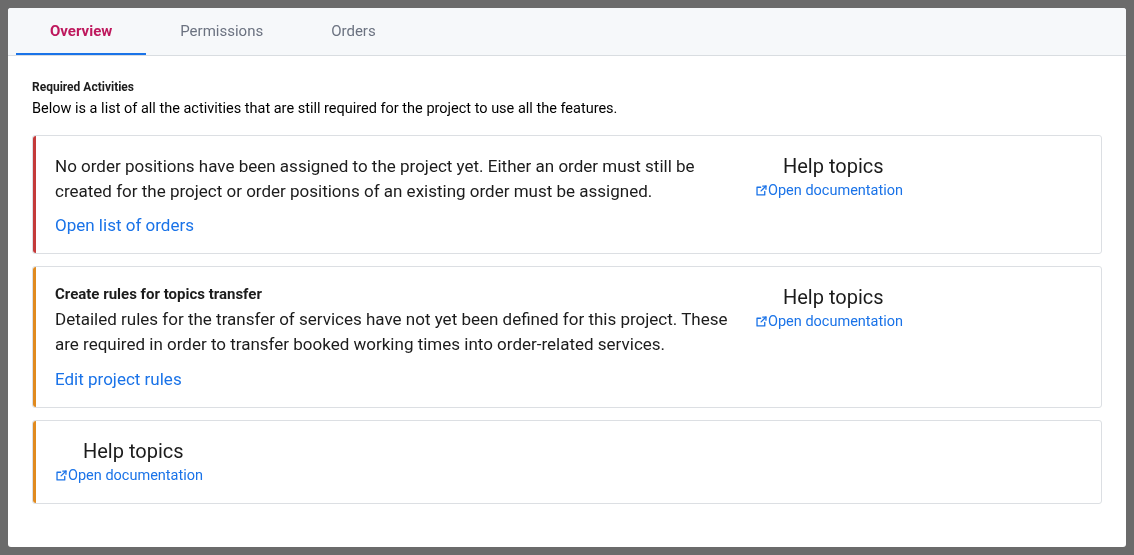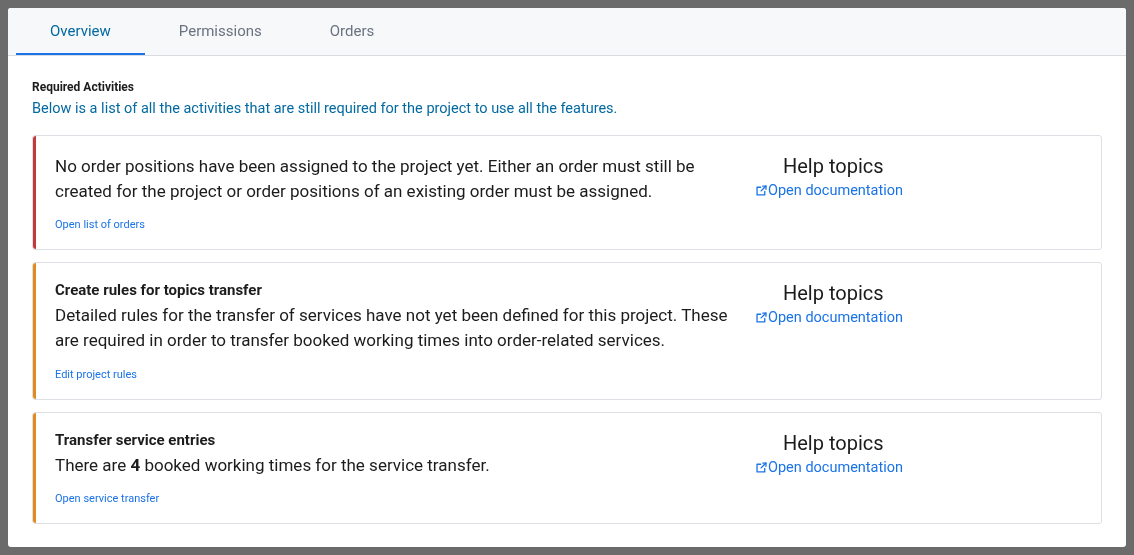--- a/index.html
+++ b/index.html
@@ -31,37 +31,37 @@
     }
     .tab {
       padding: 14px 34px 13px 34px;
       color: #6b7280;
       font-size: 15px;
       cursor: pointer;
       border-bottom: 2px solid transparent;
       position: relative;
     }
     .tab.active {
-      color: #0369a1;
-      font-weight: 400;
+      color: #be185d;
+      font-weight: 700;
       border-bottom: 2px solid #1a73e8;
     }
     .content {
       padding: 24px 24px 0 24px;
       overflow: auto;
       flex: 1;
     }
     .section-title {
       font-weight: 700;
       font-size: 12px;
       margin-bottom: 6px;
     }
     .section-desc {
       font-size: 14.5px;
-      color: #0369a1;
+      color: #000000;
       margin-bottom: 18px;
     }
     .card {
       border: 1px solid #dcdfe3;
       border-radius: 3px;
       display: flex;
       padding: 18px 22px 18px 22px;
       margin-bottom: 12px;
       position: relative;
     }
@@ -88,21 +88,21 @@
       margin-bottom: 4px;
     }
     .card-desc {
       font-size: 17px;
       line-height: 1.45;
       margin-bottom: 12px;
     }
     .card-desc strong { font-weight: 700; }
     .card-link {
       color: #1a73e8;
-      font-size: 11px;
+      font-size: 17px;
       cursor: pointer;
       text-decoration: none;
     }
     .card-side {
       width: 320px;
       flex-shrink: 0;
     }
     .side-title {
       font-size: 20px;
       margin-bottom: 4px;
@@ -177,27 +177,20 @@
               <path d="M9.5 2.5H13.5V6.5"></path>
               <path d="M13.5 2.5L7.5 8.5"></path>
             </svg>
           </span>
           <span>Open documentation</span>
         </a>
       </div>
     </div>
 
     <div class="card orange">
-      <div class="card-main">
-        <div class="card-title">Transfer service entries</div>
-        <div class="card-desc">
-          <span>There are </span><strong>4</strong><span> booked working times for the service transfer.</span>
-        </div>
-        <a class="card-link">Open service transfer</a>
-      </div>
       <div class="card-side">
         <div class="side-title">Help topics</div>
         <a class="side-link">
           <span class="ext-icon">
             <svg viewBox="0 0 16 16" fill="none" stroke="#1a73e8" stroke-width="1.6" stroke-linecap="round" stroke-linejoin="round">
               <path d="M12 9v4.5H2.5V4H7"></path>
               <path d="M9.5 2.5H13.5V6.5"></path>
               <path d="M13.5 2.5L7.5 8.5"></path>
             </svg>
           </span>

